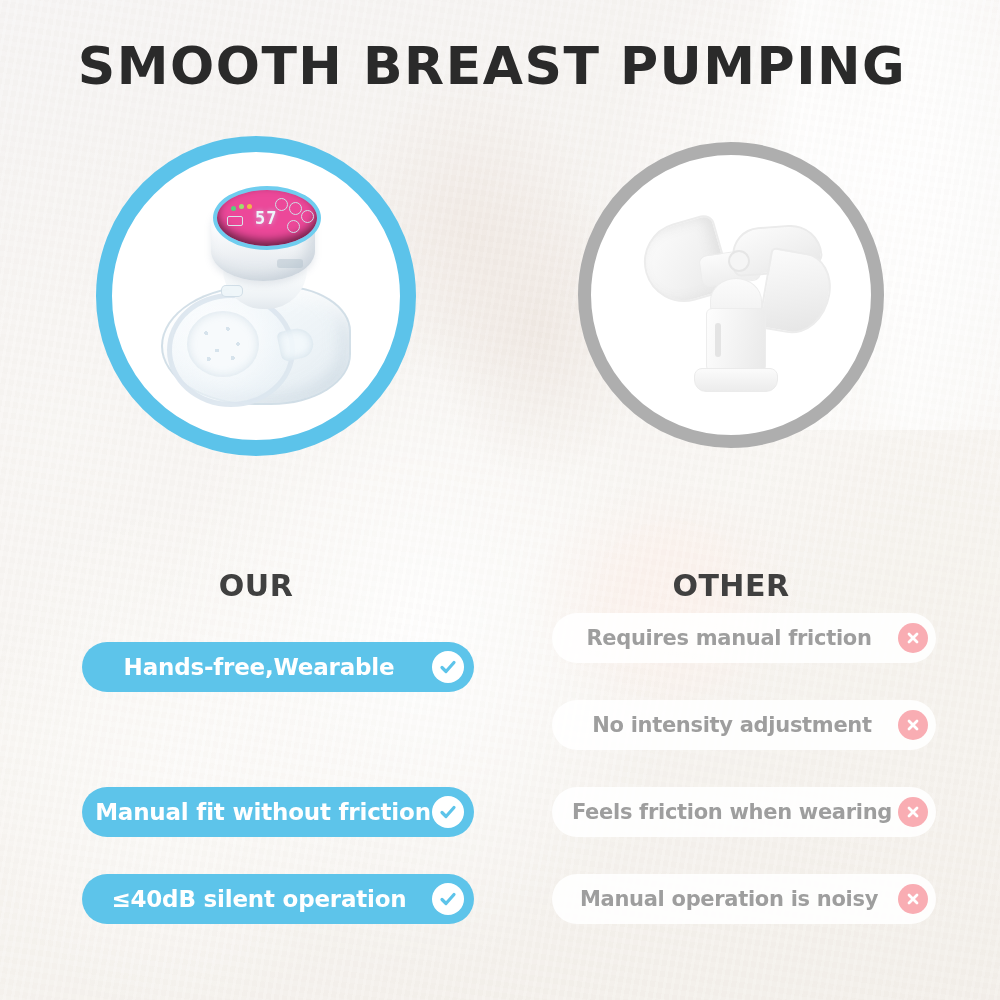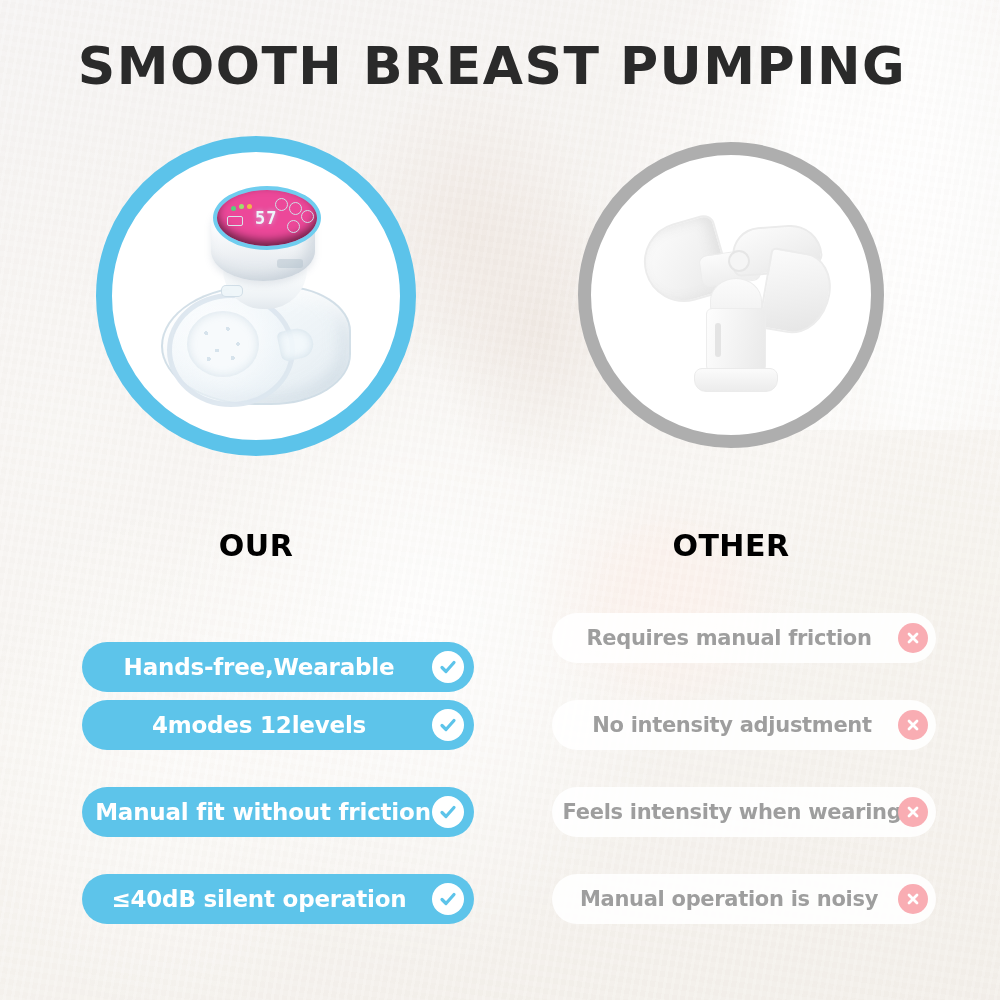--- a/index.html
+++ b/index.html
@@ -302,23 +302,24 @@
     background: linear-gradient(180deg, #fbfbfb, #ececec);
     border: 1.5px solid #ebebeb;
   }
 
   
   .col-label {
     position: absolute;
     font-size: 30px;
     font-weight: 700;
     letter-spacing: 0.5px;
-    color: #000000;
+    color: #404040;
     text-align: center;
     font-family: "DejaVu Sans", "Liberation Sans", sans-serif;
+    margin-top: 40px;
   }
   .label-our   { left: 96px;  top: 528px; width: 320px; }
   .label-other { left: 578px; top: 528px; width: 306px; }
 
   
   .pill {
     position: absolute;
     height: 50px;
     border-radius: 25px;
     display: flex;
@@ -437,28 +438,20 @@
   <div class="col-label label-other">OTHER</div>
 
   <div class="pill pill-pro" style="top:642px;">
     <span class="pill-text-pro">Hands-free,Wearable</span>
     <span class="badge badge-check">
       <svg width="22" height="22" viewBox="0 0 22 22">
           <path d="M5 11.5 L9 15.5 L17 6.5" stroke="#5dc4ea" stroke-width="3.2" fill="none" stroke-linecap="round" stroke-linejoin="round"></path>
         </svg>
     </span>
   </div>
-  <div class="pill pill-pro" style="top:700px;">
-    <span class="pill-text-pro">4modes 12levels</span>
-    <span class="badge badge-check">
-      <svg width="22" height="22" viewBox="0 0 22 22">
-          <path d="M5 11.5 L9 15.5 L17 6.5" stroke="#5dc4ea" stroke-width="3.2" fill="none" stroke-linecap="round" stroke-linejoin="round"></path>
-        </svg>
-    </span>
-  </div>
   <div class="pill pill-pro tight" style="top:787px;">
     <span class="pill-text-pro">Manual fit without friction</span>
     <span class="badge badge-check">
       <svg width="22" height="22" viewBox="0 0 22 22">
           <path d="M5 11.5 L9 15.5 L17 6.5" stroke="#5dc4ea" stroke-width="3.2" fill="none" stroke-linecap="round" stroke-linejoin="round"></path>
         </svg>
     </span>
   </div>
   <div class="pill pill-pro" style="top:874px;text-align:right;">
     <span class="pill-text-pro">≤40dB silent operation</span>
@@ -479,21 +472,21 @@
   </div>
   <div class="pill pill-con tight" style="top:700px;">
     <span class="pill-text-con">No intensity adjustment</span>
     <span class="badge badge-x">
       <svg width="20" height="20" viewBox="0 0 20 20">
           <path d="M6 6 L14 14 M14 6 L6 14" stroke="#ffffff" stroke-width="2.8" stroke-linecap="round"></path>
         </svg>
     </span>
   </div>
   <div class="pill pill-con tight" style="top:787px;">
-    <span class="pill-text-con">Feels intensity when wearing</span>
+    <span class="pill-text-con">Feels friction when wearing</span>
     <span class="badge badge-x">
       <svg width="20" height="20" viewBox="0 0 20 20">
           <path d="M6 6 L14 14 M14 6 L6 14" stroke="#ffffff" stroke-width="2.8" stroke-linecap="round"></path>
         </svg>
     </span>
   </div>
   <div class="pill pill-con" style="top:874px;">
     <span class="pill-text-con">Manual operation is noisy</span>
     <span class="badge badge-x">
       <svg width="20" height="20" viewBox="0 0 20 20">

